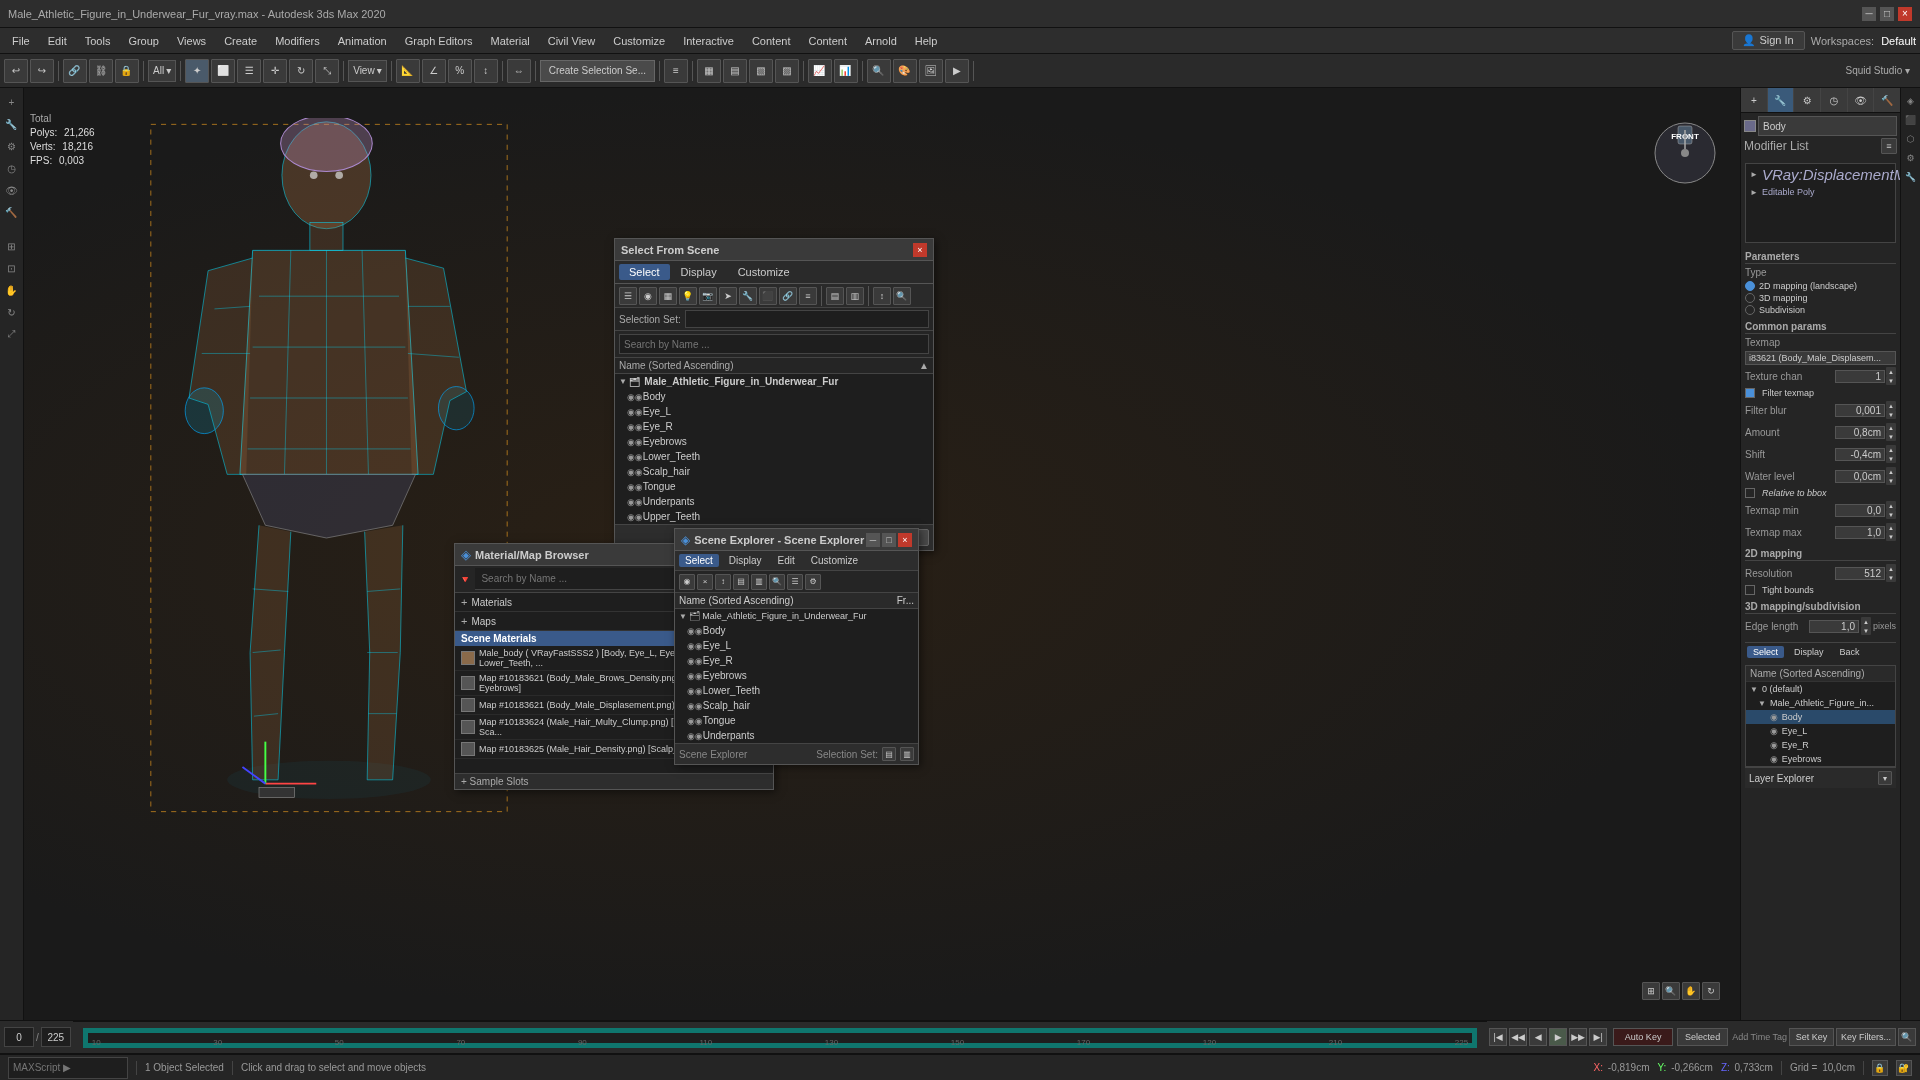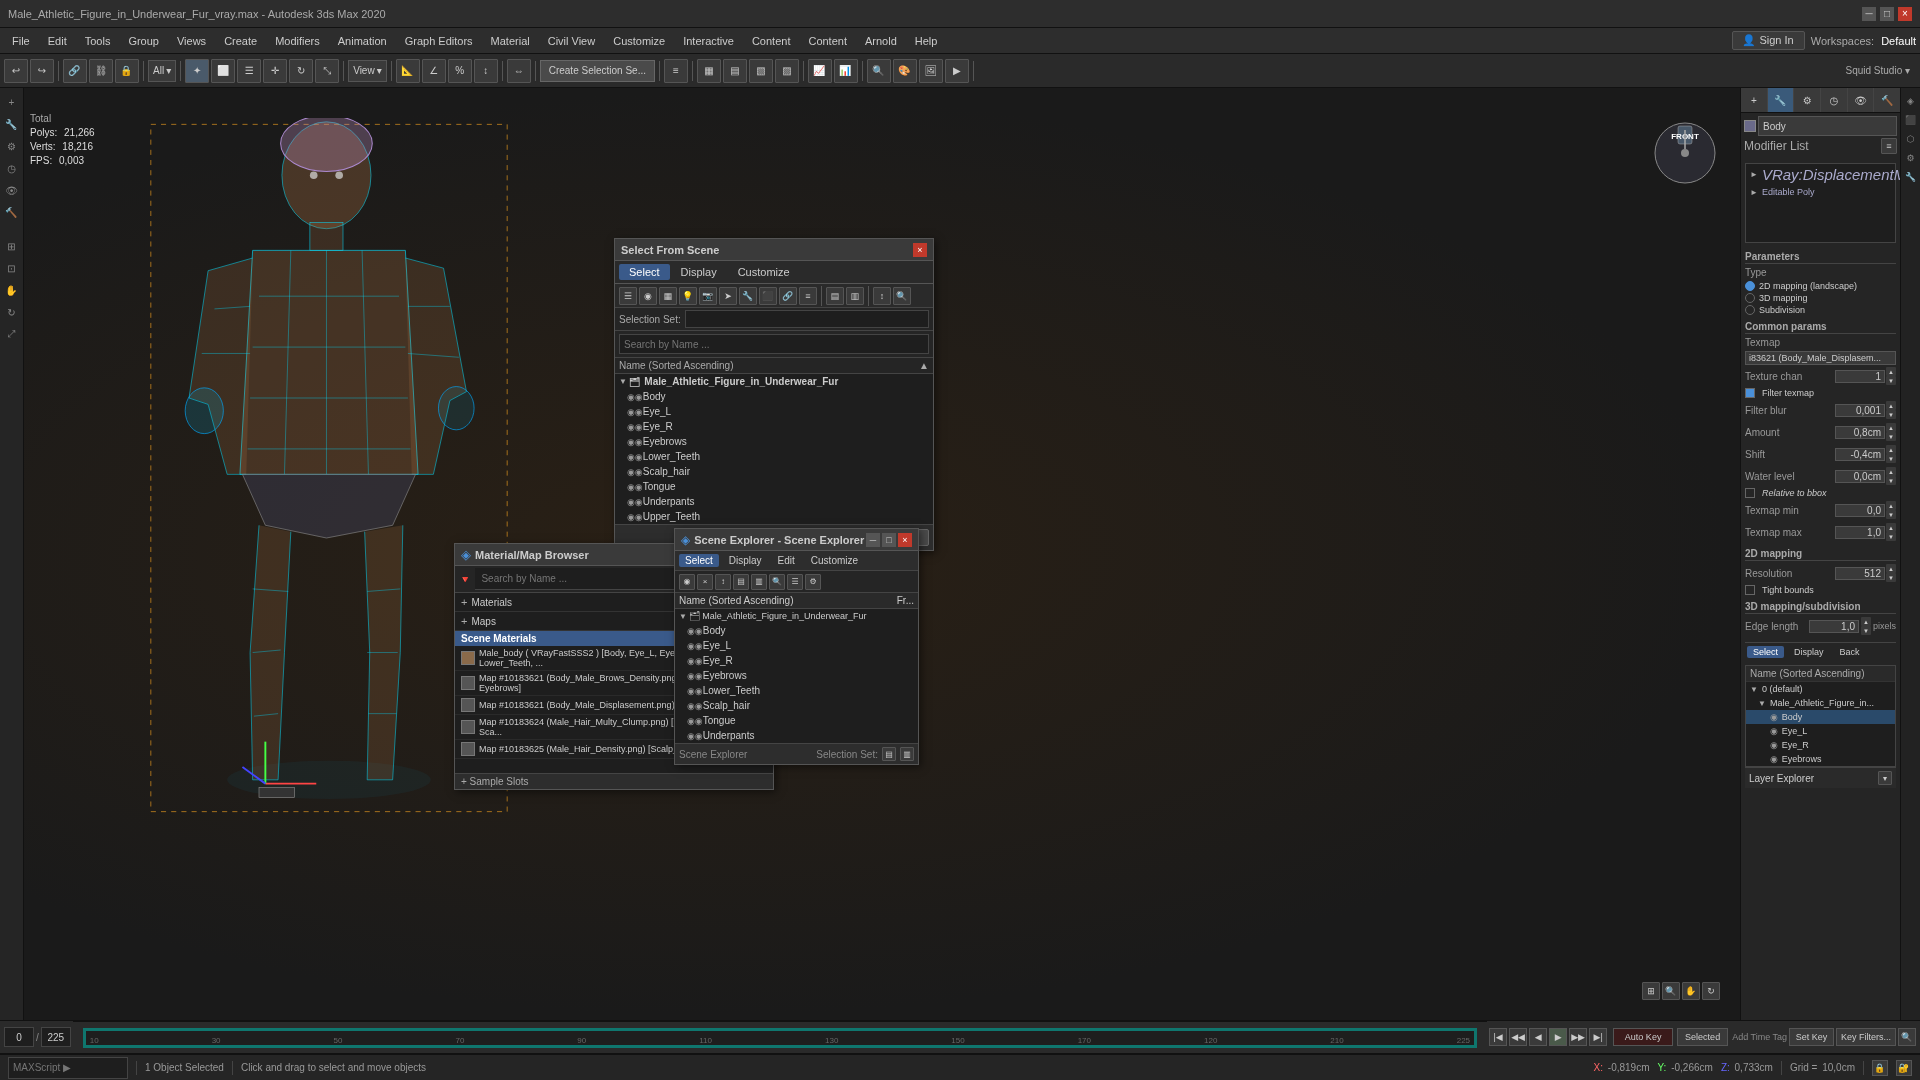--- a/index.html
+++ b/index.html
@@ -824,21 +824,21 @@
 
   <div class="bottom-area">
 
     <div id="bottom-toolbar">
       <div style="display:flex; align-items:center; gap:2px;">
         <input type="text" style="width: 30px; height: 20px; background: rgb(30, 30, 30); border: 1px solid rgb(68, 68, 68); color: rgb(204, 204, 204); font-size: 10px; text-align: center;" value="0">
         <span style="color:#888; font-size:10px;">/</span>
         <input type="text" style="width: 30px; height: 20px; background: rgb(30, 30, 30); border: 1px solid rgb(68, 68, 68); color: rgb(204, 204, 204); font-size: 10px; text-align: center;" value="225">
       </div>
       <div id="timeline" style="flex:1; height:100%; display:flex; align-items:center;">
-        <div id="timeline-track" style="flex:1; margin:0 6px; position:relative; height:20px; background:#1e1e1e; border:3px solid #0f766e; cursor:pointer;">
+        <div id="timeline-track" style="flex:1; margin:0 6px; position:relative; height:20px; background:#1e1e1e; border:5px solid #0f766e; cursor:pointer;">
           <div style="position:absolute; top:0; left:0; width:100%; display:flex; justify-content:space-between; padding:0 4px; font-size:8px; color:#666; line-height:20px;">
             <span>10</span>
             <span>30</span>
             <span>50</span>
             <span>70</span>
             <span>90</span>
             <span>110</span>
             <span>130</span>
             <span>150</span>
             <span>170</span>

